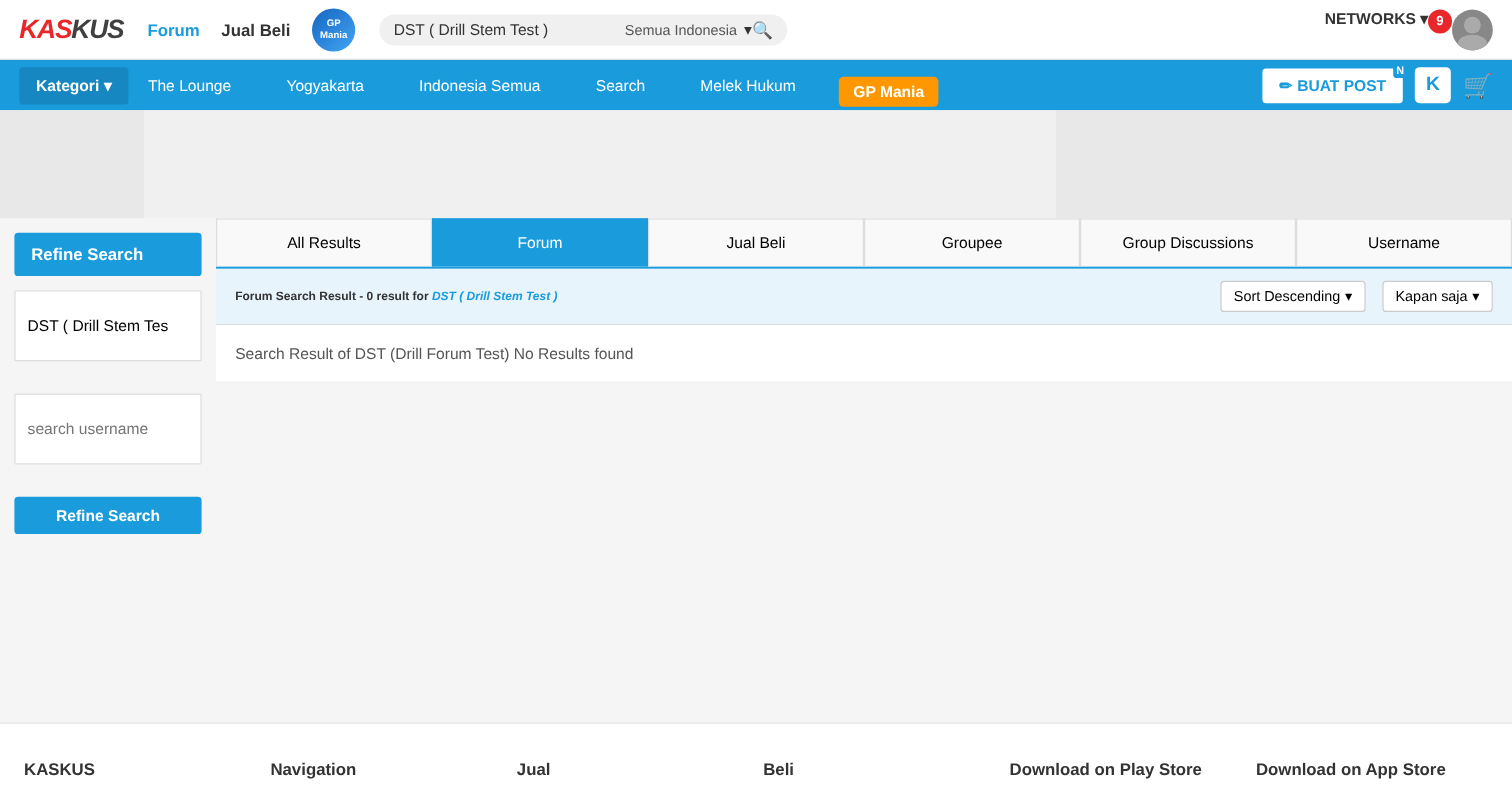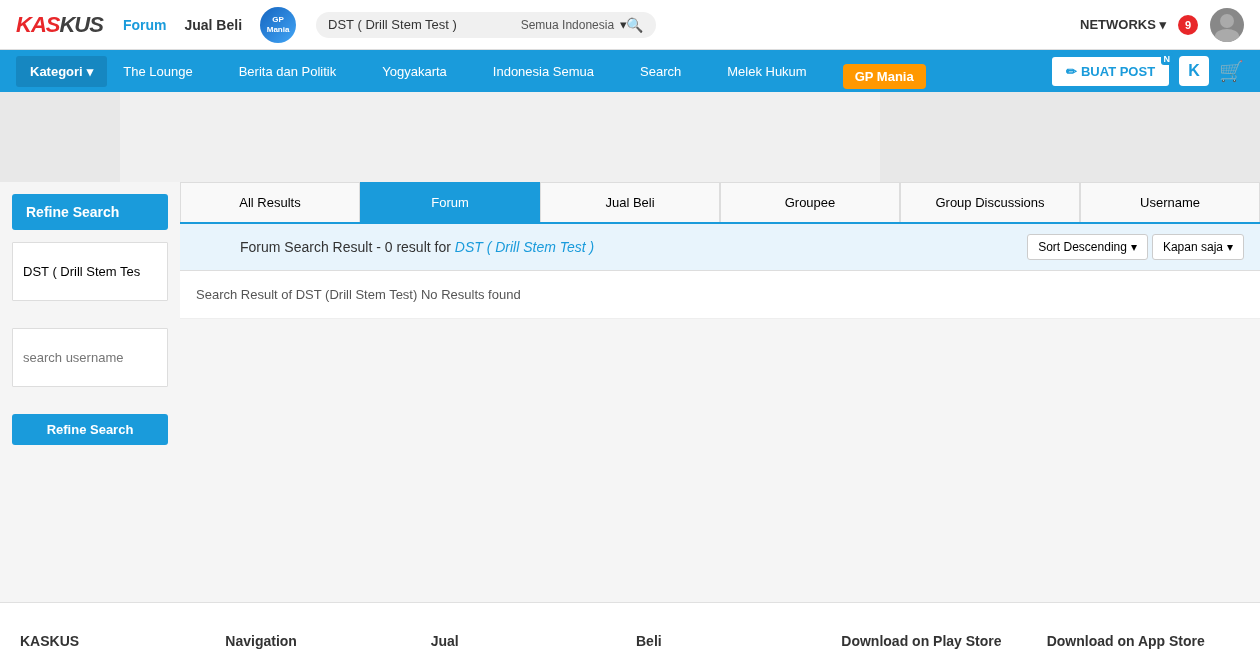--- a/index.html
+++ b/index.html
@@ -55,22 +55,20 @@
     }
     .search-icon-btn {
       background: none;
       border: none;
       cursor: pointer;
       color: #555;
       font-size: 14px;
     }
     .top-right {
       display: flex;
-      align-items: center;
-      gap: 12px;
       margin-left: auto;
     }
     .networks-btn {
       font-size: 13px;
       font-weight: bold;
       color: #333;
       cursor: pointer;
     }
     .notif-badge {
       background: #e8272a;
@@ -257,33 +255,32 @@
     
     .result-header {
       background: #e8f4fc;
       padding: 10px 16px;
       display: flex;
       align-items: center;
       justify-content: space-between;
       border-bottom: 1px solid #ddd;
     }
     .result-title {
-      font-size: 14px;
-      font-weight: normal;
+      font-size: 10px;
+      font-weight: bold;
       color: #333;
-      margin-left: 44px;
     }
     .result-title em {
       font-style: italic;
       color: #1a9bdb;
     }
     .result-controls {
       display: flex;
       align-items: center;
-      gap: 4px;
+      gap: 14px;
     }
     .sort-btn, .kapan-btn {
       background: #fff;
       border: 1px solid #ccc;
       padding: 5px 10px;
       border-radius: 3px;
       font-size: 12px;
       cursor: pointer;
       display: flex; align-items: center; gap: 4px;
     }
@@ -363,21 +360,20 @@
     </div>
   </div>
 </nav>
 
 <nav class="sec-nav">
   <button class="kategori-btn">
     <span>Kategori</span> ▾
   </button>
   <div class="sec-nav-links">
     <a href="#">The Lounge</a>
-    <a href="#">Berita dan Politik</a>
     <a href="#">Yogyakarta</a>
     <a href="#">Indonesia Semua</a>
     <a href="#">Search</a>
     <a href="#">Melek Hukum</a>
     <span class="gp-mania-badge">GP Mania</span>
   </div>
   <div class="sec-nav-right">
     <button class="buat-post-btn">
       <span>✏</span>
       <span>BUAT POST</span>
@@ -423,21 +419,21 @@
       <div class="result-controls">
         <button class="sort-btn">
           <span>Sort Descending</span> ▾
         </button>
         <button class="kapan-btn">
           <span>Kapan saja</span> ▾
         </button>
       </div>
     </div>
 
-    <div class="no-results">Search Result of DST (Drill Stem Test) No Results found</div>
+    <div class="no-results">Search Result of DST (Drill Forum Test) No Results found</div>
   </div>
 </div>
 
 <footer class="footer">
   <div class="footer-columns">
 
     <div class="footer-col">
       <div class="footer-col-title">KASKUS</div>
 
     </div>

